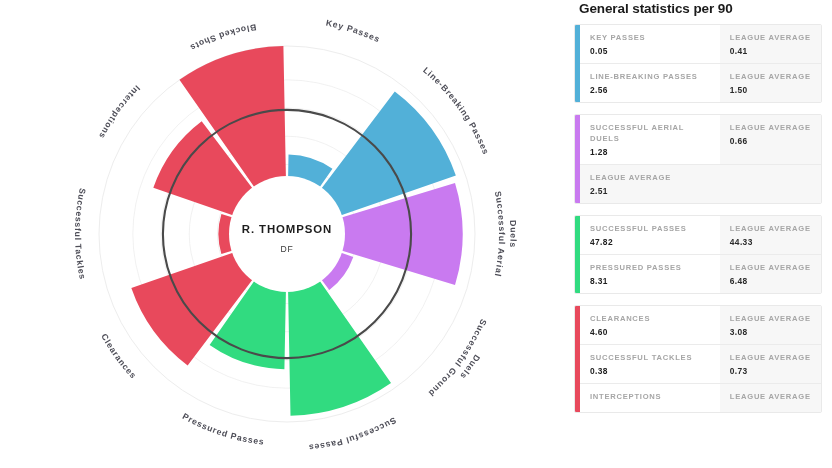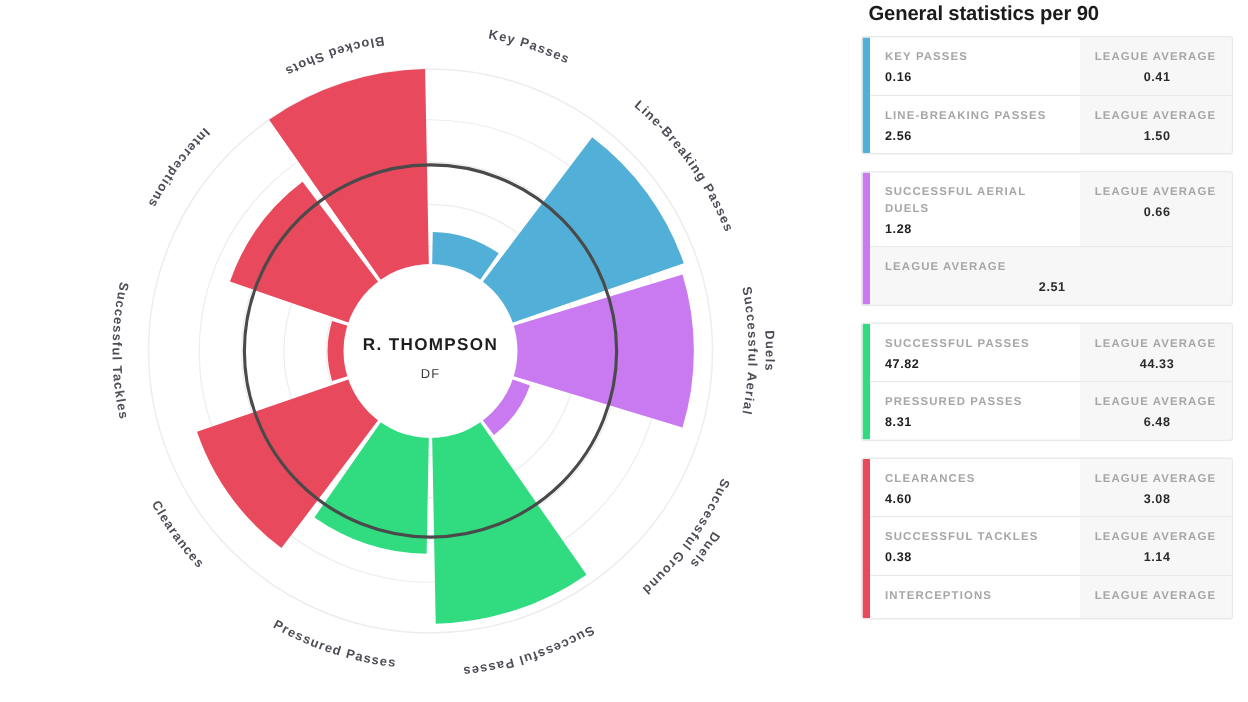--- a/index.html
+++ b/index.html
@@ -46,21 +46,21 @@
   .cell-player { flex:1 1 58%; background:#ffffff; min-width:0; }
   .cell-league { flex:1 1 42%; background:#f7f7f7; min-width:0; }
   .cell-label {
     font-size:7.6px; font-weight:bold; color:#a6a6a6;
     letter-spacing:0.75px; line-height:1.45; text-transform:uppercase;
   }
   .cell-value {
     font-size:8.4px; font-weight:bold; color:#1e1e1e;
     letter-spacing:0.4px; margin-top:3px; font-variant-numeric:tabular-nums;
   }
-  .cell-league .cell-value { color:#2a2a2a;text-align:center; }
+  .cell-league .cell-value { color:#2a2a2a; }
 
   
   .radial-label {
     font-size:8.6px; font-weight:bold; fill:#4d4d57;
     letter-spacing:0.8px;
   }
   .center-name { font-size:11.4px; font-weight:bold; fill:#1d1d1d; letter-spacing:0.9px; }
   .center-pos  { font-size:8.6px; font-weight:normal; fill:#3a3a3a; letter-spacing:0.7px; }
 </style>
 </head>
@@ -129,21 +129,21 @@
 
   <div id="stats-panel">
     <div id="stats-title">General statistics per 90</div>
     <div id="stat-groups">
         <div class="stat-group">
           <div class="group-accent" style="background: rgb(82, 176, 216);"></div>
           <div class="group-rows">
             <div class="stat-row">
               <div class="cell cell-player">
                 <div class="cell-label">KEY PASSES</div>
-                <div class="cell-value">0.16</div>
+                <div class="cell-value">0.05</div>
               </div>
               <div class="cell cell-league">
                 <div class="cell-label">LEAGUE AVERAGE</div>
                 <div class="cell-value">0.41</div>
               </div>
             </div>
             <div class="stat-row">
               <div class="cell cell-player">
                 <div class="cell-label">LINE-BREAKING PASSES</div>
                 <div class="cell-value">2.56</div>
@@ -214,21 +214,21 @@
                 <div class="cell-value">3.08</div>
               </div>
             </div>
             <div class="stat-row">
               <div class="cell cell-player">
                 <div class="cell-label">SUCCESSFUL TACKLES</div>
                 <div class="cell-value">0.38</div>
               </div>
               <div class="cell cell-league">
                 <div class="cell-label">LEAGUE AVERAGE</div>
-                <div class="cell-value">1.14</div>
+                <div class="cell-value">0.73</div>
               </div>
             </div>
             <div class="stat-row">
               <div class="cell cell-player">
                 <div class="cell-label">INTERCEPTIONS</div>
                 <div class="cell-value"></div>
               </div>
               <div class="cell cell-league">
                 <div class="cell-label">LEAGUE AVERAGE</div>
                 <div class="cell-value"></div>

